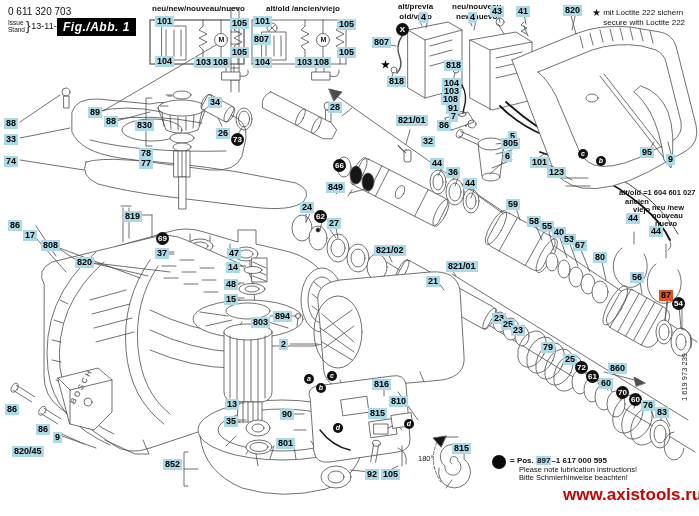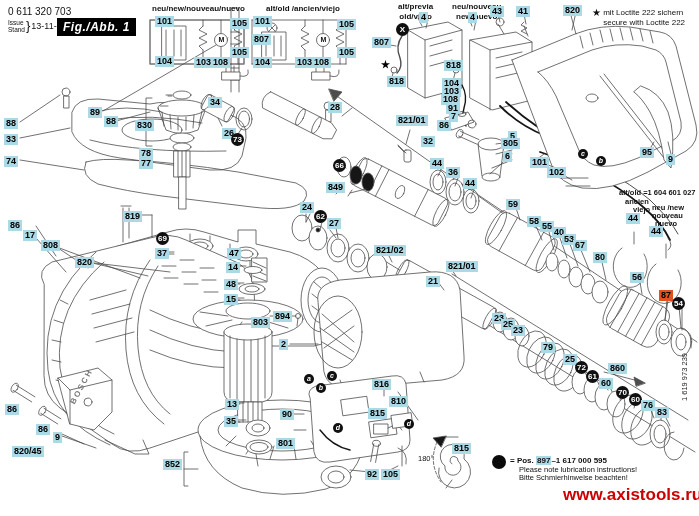--- a/index.html
+++ b/index.html
@@ -511,21 +511,21 @@
       <span class="lbl" style="left: 490px; top: 6px;">43</span>
       <span class="lbl" style="left: 516px; top: 6px;">41</span>
       <span class="lbl" style="left: 563px; top: 5px;">820</span>
       <span class="lbl" style="left: 4px; top: 118px;">88</span>
       <span class="lbl" style="left: 4px; top: 134px;">33</span>
       <span class="lbl" style="left: 4px; top: 156px;">74</span>
       <span class="lbl" style="left: 88px; top: 107px;">89</span>
       <span class="lbl" style="left: 104px; top: 116px;">88</span>
       <span class="lbl" style="left: 135px; top: 120px;">830</span>
       <span class="lbl" style="left: 163px; top: 97px; margin-left: 45px;">34</span>
-      <span class="lbl" style="left: 222px; top: 128px;">26</span>
+      <span class="lbl" style="left: 216px; top: 128px;">26</span>
       <span class="lbl black" style="left: 231px; top: 133px;">73</span>
       <span class="lbl" style="left: 139px; top: 148px;">78</span>
       <span class="lbl" style="left: 139px; top: 158px;">77</span>
       <span class="lbl" style="left: 123px; top: 211px;">819</span>
       <span class="lbl black" style="left: 156px; top: 232px;">69</span>
       <span class="lbl" style="left: 155px; top: 248px;">37</span>
       <span class="lbl" style="left: 227px; top: 248px;">47</span>
       <span class="lbl" style="left: 8px; top: 220px;">86</span>
       <span class="lbl" style="left: 23px; top: 230px;">17</span>
       <span class="lbl" style="left: 41px; top: 240px;">808</span>
@@ -554,21 +554,21 @@
       <span class="lbl" style="left: 608px; top: 363px;">860</span>
       <span class="lbl" style="left: 599px; top: 378px;">60</span>
       <span class="lbl black" style="left: 616px; top: 386px;">70</span>
       <span class="lbl black" style="left: 629px; top: 393px;">60</span>
       <span class="lbl" style="left: 641px; top: 400px;">76</span>
       <span class="lbl" style="left: 655px; top: 407px;">83</span>
       <span class="lbl" style="left: 508px; top: 131px;">5</span>
       <span class="lbl" style="left: 501px; top: 138px;">805</span>
       <span class="lbl" style="left: 503px; top: 151px;">6</span>
       <span class="lbl" style="left: 530px; top: 157px;">101</span>
-      <span class="lbl" style="left: 547px; top: 167px;">102</span>
+      <span class="lbl" style="left: 547px; top: 167px;">123</span>
       <span class="lbl" style="left: 640px; top: 147px;">95</span>
       <span class="lbl" style="left: 666px; top: 154px;">9</span>
       <span class="lbl" style="left: 506px; top: 199px;">59</span>
       <span class="lbl" style="left: 527px; top: 216px;">58</span>
       <span class="lbl" style="left: 540px; top: 221px;">55</span>
       <span class="lbl" style="left: 552px; top: 227px;">40</span>
       <span class="lbl" style="left: 562px; top: 234px;">53</span>
       <span class="lbl" style="left: 573px; top: 240px;">67</span>
       <span class="lbl" style="left: 593px; top: 252px;">80</span>
       <span class="lbl" style="left: 630px; top: 272px;">56</span>

